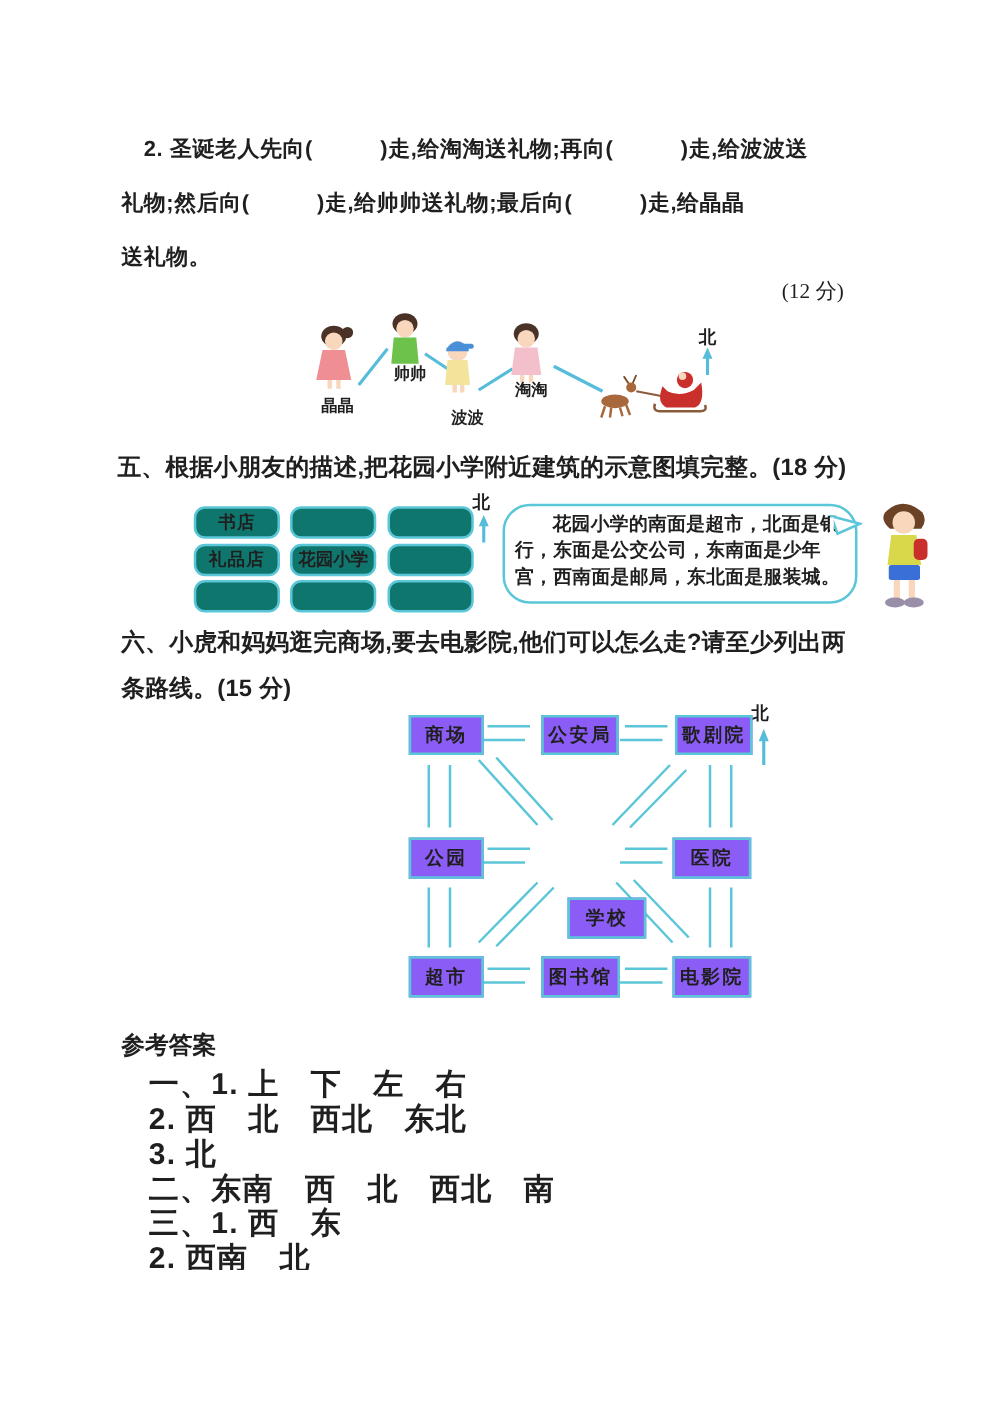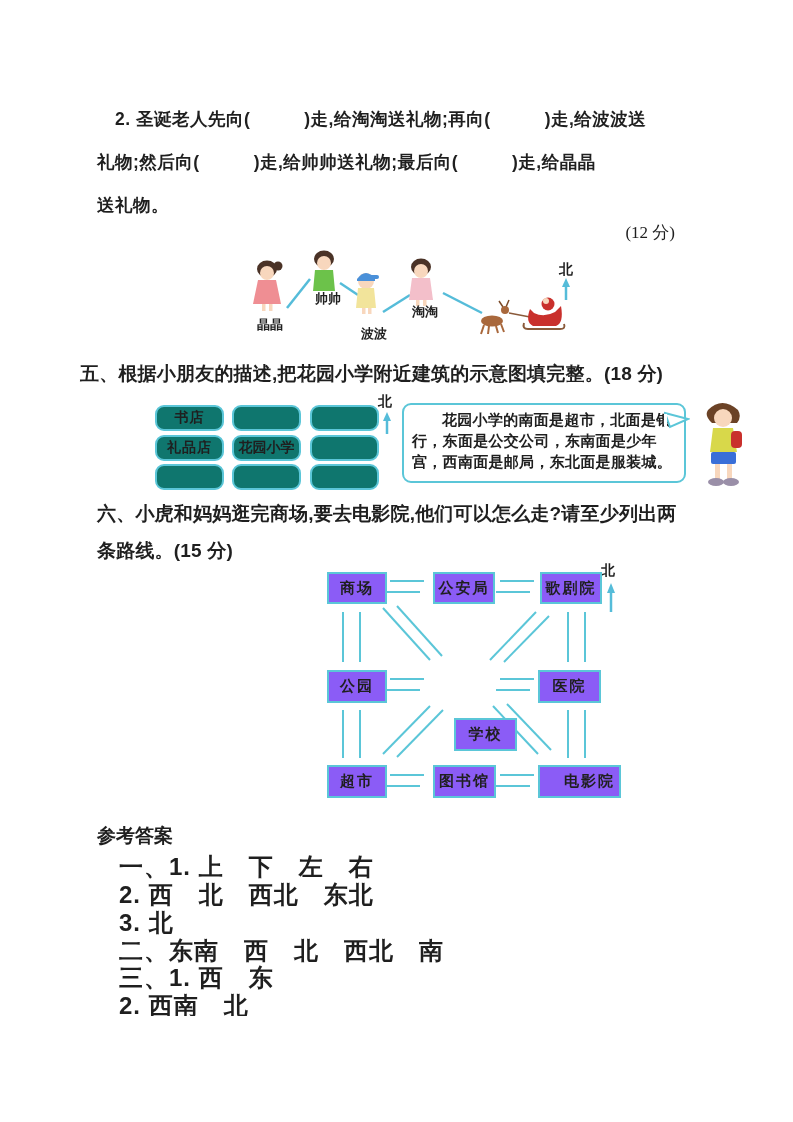--- a/index.html
+++ b/index.html
@@ -7,21 +7,21 @@
         font-family:"Liberation Sans",sans-serif;color:#1f1f1f;}
   .abs{position:absolute;}
   .qtext{font-size:17.5px;font-weight:600;letter-spacing:0.5px;white-space:nowrap;}
   .heading{font-size:19px;font-weight:600;letter-spacing:0.2px;white-space:nowrap;}
   .score{font-size:17px;font-weight:400;font-family:"Liberation Serif",serif;}
   .northlbl{font-size:14px;font-weight:700;}
   .s5box{position:absolute;width:65px;height:22px;border:2px solid #5bc6d8;border-radius:9px;
          background:#0f766e;display:flex;align-items:center;justify-content:center;
          font-family:"Liberation Serif",serif;font-weight:700;font-size:14px;letter-spacing:1px;}
   .bubble{position:absolute;left:402px;top:403px;width:264px;height:66px;border:2px solid #5bc6d8;
-          border-radius:9px;background:#fff;padding:5px 8px;font-family:"Liberation Serif",serif;
+          border-radius:22px;background:#fff;padding:5px 8px;font-family:"Liberation Serif",serif;
           font-size:15px;line-height:21px;font-weight:600;text-indent:2em;letter-spacing:0.3px;}
   .mbox{position:absolute;border:2px solid #5bc6d8;background:#8b5cf6;display:flex;align-items:center;
         justify-content:center;font-family:"Liberation Serif",serif;font-weight:700;font-size:15px;
         letter-spacing:2px;}
   .anslines div{position:absolute;left:119px;font-size:24px;font-weight:600;letter-spacing:1px;white-space:nowrap;}
   .anstitle{position:absolute;left:97px;top:823px;width:580px;text-align:left;
             font-size:19px;font-weight:600;}
   svg text{font-family:"Liberation Serif",serif;font-weight:bold;fill:#1f1f1f;}
 </style>
 </head>
@@ -91,21 +91,21 @@
       <path d="M52 33 Q46 33 48 27 M52 33 L84 33 Q90 33 88 28" stroke="#8a5a3a" stroke-width="2" fill="none"></path>
     </g>
 
     <g>
       <line x1="383" y1="54" x2="383" y2="38" stroke="#55bcd9" stroke-width="2.5"></line>
       <polygon points="383,32 379,41 387,41" fill="#55bcd9"></polygon>
     </g>
     <text x="383" y="28" font-size="14" text-anchor="middle" style="font-family:'Liberation Sans',sans-serif;">北</text>
   </svg>
 
-  <div class="abs heading" style="left:80px;top:361px;">五、根据小朋友的描述,把花园小学附近建筑的示意图填完整。(18 分)</div>
+  <div class="abs heading" style="left:94px;top:361px;">五、根据小朋友的描述,把花园小学附近建筑的示意图填完整。(18 分)</div>
 
   <div class="s5box" style="left:155px;top:405px;">书店</div>
   <div class="s5box" style="left:232px;top:405px;"></div>
   <div class="s5box" style="left:310px;top:405px;"></div>
   <div class="s5box" style="left:155px;top:435px;">礼品店</div>
   <div class="s5box" style="left:232px;top:435px;letter-spacing:0;">花园小学</div>
   <div class="s5box" style="left:310px;top:435px;"></div>
   <div class="s5box" style="left:155px;top:464px;"></div>
   <div class="s5box" style="left:232px;top:464px;"></div>
   <div class="s5box" style="left:310px;top:464px;"></div>
@@ -178,21 +178,21 @@
   <div class="abs northlbl" style="left:601px;top:562px;">北</div>
 
   <div class="mbox" style="left:327px;top:572px;width:56px;height:28px;">商场</div>
   <div class="mbox" style="left:433px;top:572px;width:58px;height:28px;">公安局</div>
   <div class="mbox" style="left:540px;top:572px;width:58px;height:28px;">歌剧院</div>
   <div class="mbox" style="left:327px;top:670px;width:56px;height:29px;">公园</div>
   <div class="mbox" style="left:454px;top:670px;width:59px;height:29px;margin-top:48px;">学校</div>
   <div class="mbox" style="left:538px;top:670px;width:59px;height:29px;">医院</div>
   <div class="mbox" style="left:327px;top:765px;width:56px;height:29px;">超市</div>
   <div class="mbox" style="left:433px;top:765px;width:59px;height:29px;">图书馆</div>
-  <div class="mbox" style="left:538px;top:765px;width:59px;height:29px;padding-left:20px;">电影院</div>
+  <div class="mbox" style="left:538px;top:765px;width:59px;height:29px;">电影院</div>
 
   <div class="anstitle">参考答案</div>
   <div class="anslines">
     <div style="top:851px;">一、1. 上　下　左　右</div>
     <div style="top:879px;">2. 西　北　西北　东北</div>
     <div style="top:907px;">3. 北</div>
     <div style="top:935px;">二、东南　西　北　西北　南</div>
     <div style="top:962px;">三、1. 西　东</div>
     <div style="top:990px;">2. 西南　北</div>
   </div>

